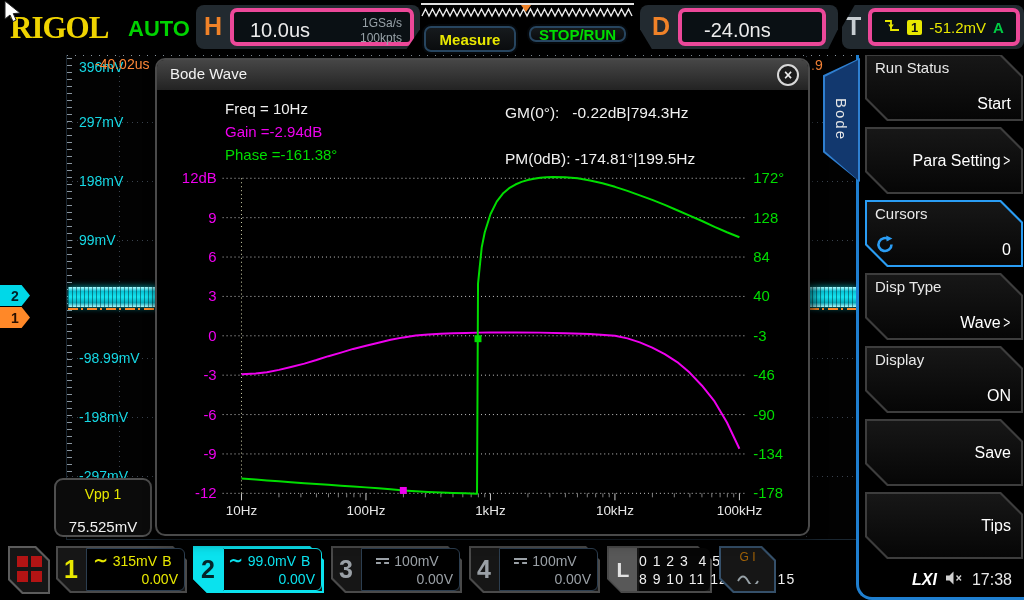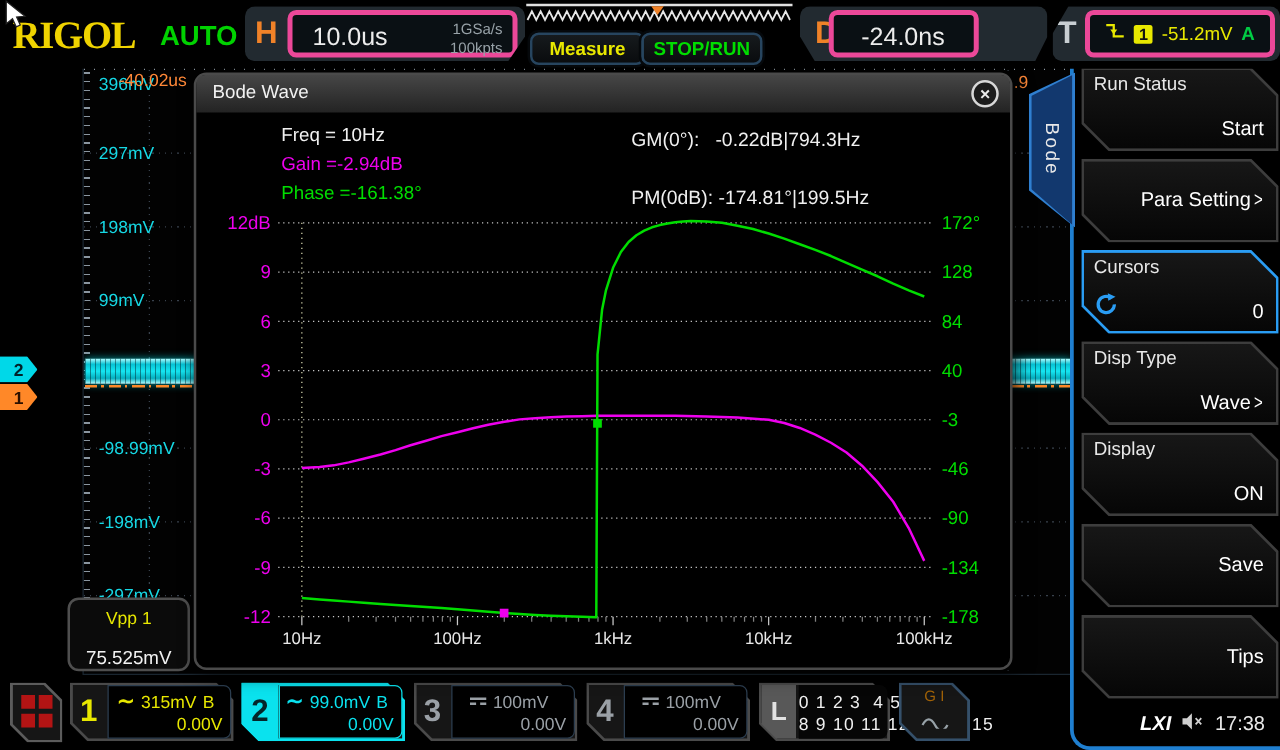--- a/index.html
+++ b/index.html
@@ -14,30 +14,30 @@
   #auto{left:128px;top:16px;font:bold 22px "Liberation Sans",sans-serif;color:#00d200}
   .tb-panel{background:#222a30;border-radius:8px}
   #hpanel{left:196px;top:5px;width:224px;height:44px;clip-path:polygon(0 0,100% 0,100% 55%,94% 100%,0 100%)}
   #dpanel{left:640px;top:5px;width:198px;height:44px;clip-path:polygon(0 0,100% 0,100% 55%,95% 100%,6% 100%,0 55%)}
   #tpanel{left:842px;top:5px;width:182px;height:44px;clip-path:polygon(7% 0,100% 0,100% 100%,0 100%,0 50%)}
   .tb-letter{font:bold 25px "Liberation Sans",sans-serif}
   .valbox{background:#0a1014;border:4px solid #ec4899;border-radius:7px}
   #hval{left:34px;top:3px;width:184px;height:38px}
   #hval .main{position:absolute;left:16px;top:7px;font-size:20px;color:#ececec}
   #hval .rates{position:absolute;right:8px;top:4px;text-align:right;font-size:12px;line-height:15px;color:#98a2a8}
-  #dval{left:23px;top:3px;width:120px;height:38px}
+  #dval{left:38px;top:3px;width:148px;height:38px}
   #dval .main{position:absolute;left:22px;top:7px;font-size:20px;color:#ececec}
   #trigbox{left:26px;top:3px;width:152px;height:38px;display:flex;align-items:center;justify-content:center;gap:7px}
   .trig-badge{background:#e8e800;color:#111;font:bold 13px "Liberation Sans",sans-serif;padding:0 4px;border-radius:2px}
   .trig-level{color:#e8e800;font-size:15px}
   .trig-sweep{color:#00cc44;font-size:15px;font-weight:bold}
   .tb-btn{border:2px solid #27455f;border-radius:7px;background:linear-gradient(#161a1d,#0a0c0e);
     display:flex;align-items:center;justify-content:center;font-weight:bold;font-size:15px;box-shadow:0 0 0 2px #05080b}
   #measurebtn{left:424px;top:26px;width:92px;height:26px;color:#e8e800}
-  #stoprunbtn{left:513px;top:26px;width:97px;height:26px;color:#00dd00}
+  #stoprunbtn{left:529px;top:26px;width:97px;height:16px;color:#00dd00}
   #zigzag{left:420px;top:2px;width:215px;height:20px}
 
   
   #grid{left:66px;top:50px;width:792px;height:490px;background:#020202;border:1px solid #1a2630;overflow:hidden;z-index:1}
   .ticks-top{left:0;right:0;top:0;height:5px;background:repeating-linear-gradient(90deg,#8a96a0 0 1px,transparent 1px 8px)}
   .ticks-left{left:0;top:0;bottom:0;width:5px;background:repeating-linear-gradient(180deg,#8a96a0 0 1px,transparent 1px 7px)}
   .gvline{width:1px;top:0;bottom:0;background:repeating-linear-gradient(180deg,#39424d 0 1px,transparent 1px 5px)}
   .ghline{height:1px;left:0;right:0;background:repeating-linear-gradient(90deg,#39424d 0 1px,transparent 1px 5px)}
   .vlabel{left:12px;font-size:14px;color:#16d8e4}
   #timeleft{left:28px;top:5px;font-size:14px;color:#ff8838}

